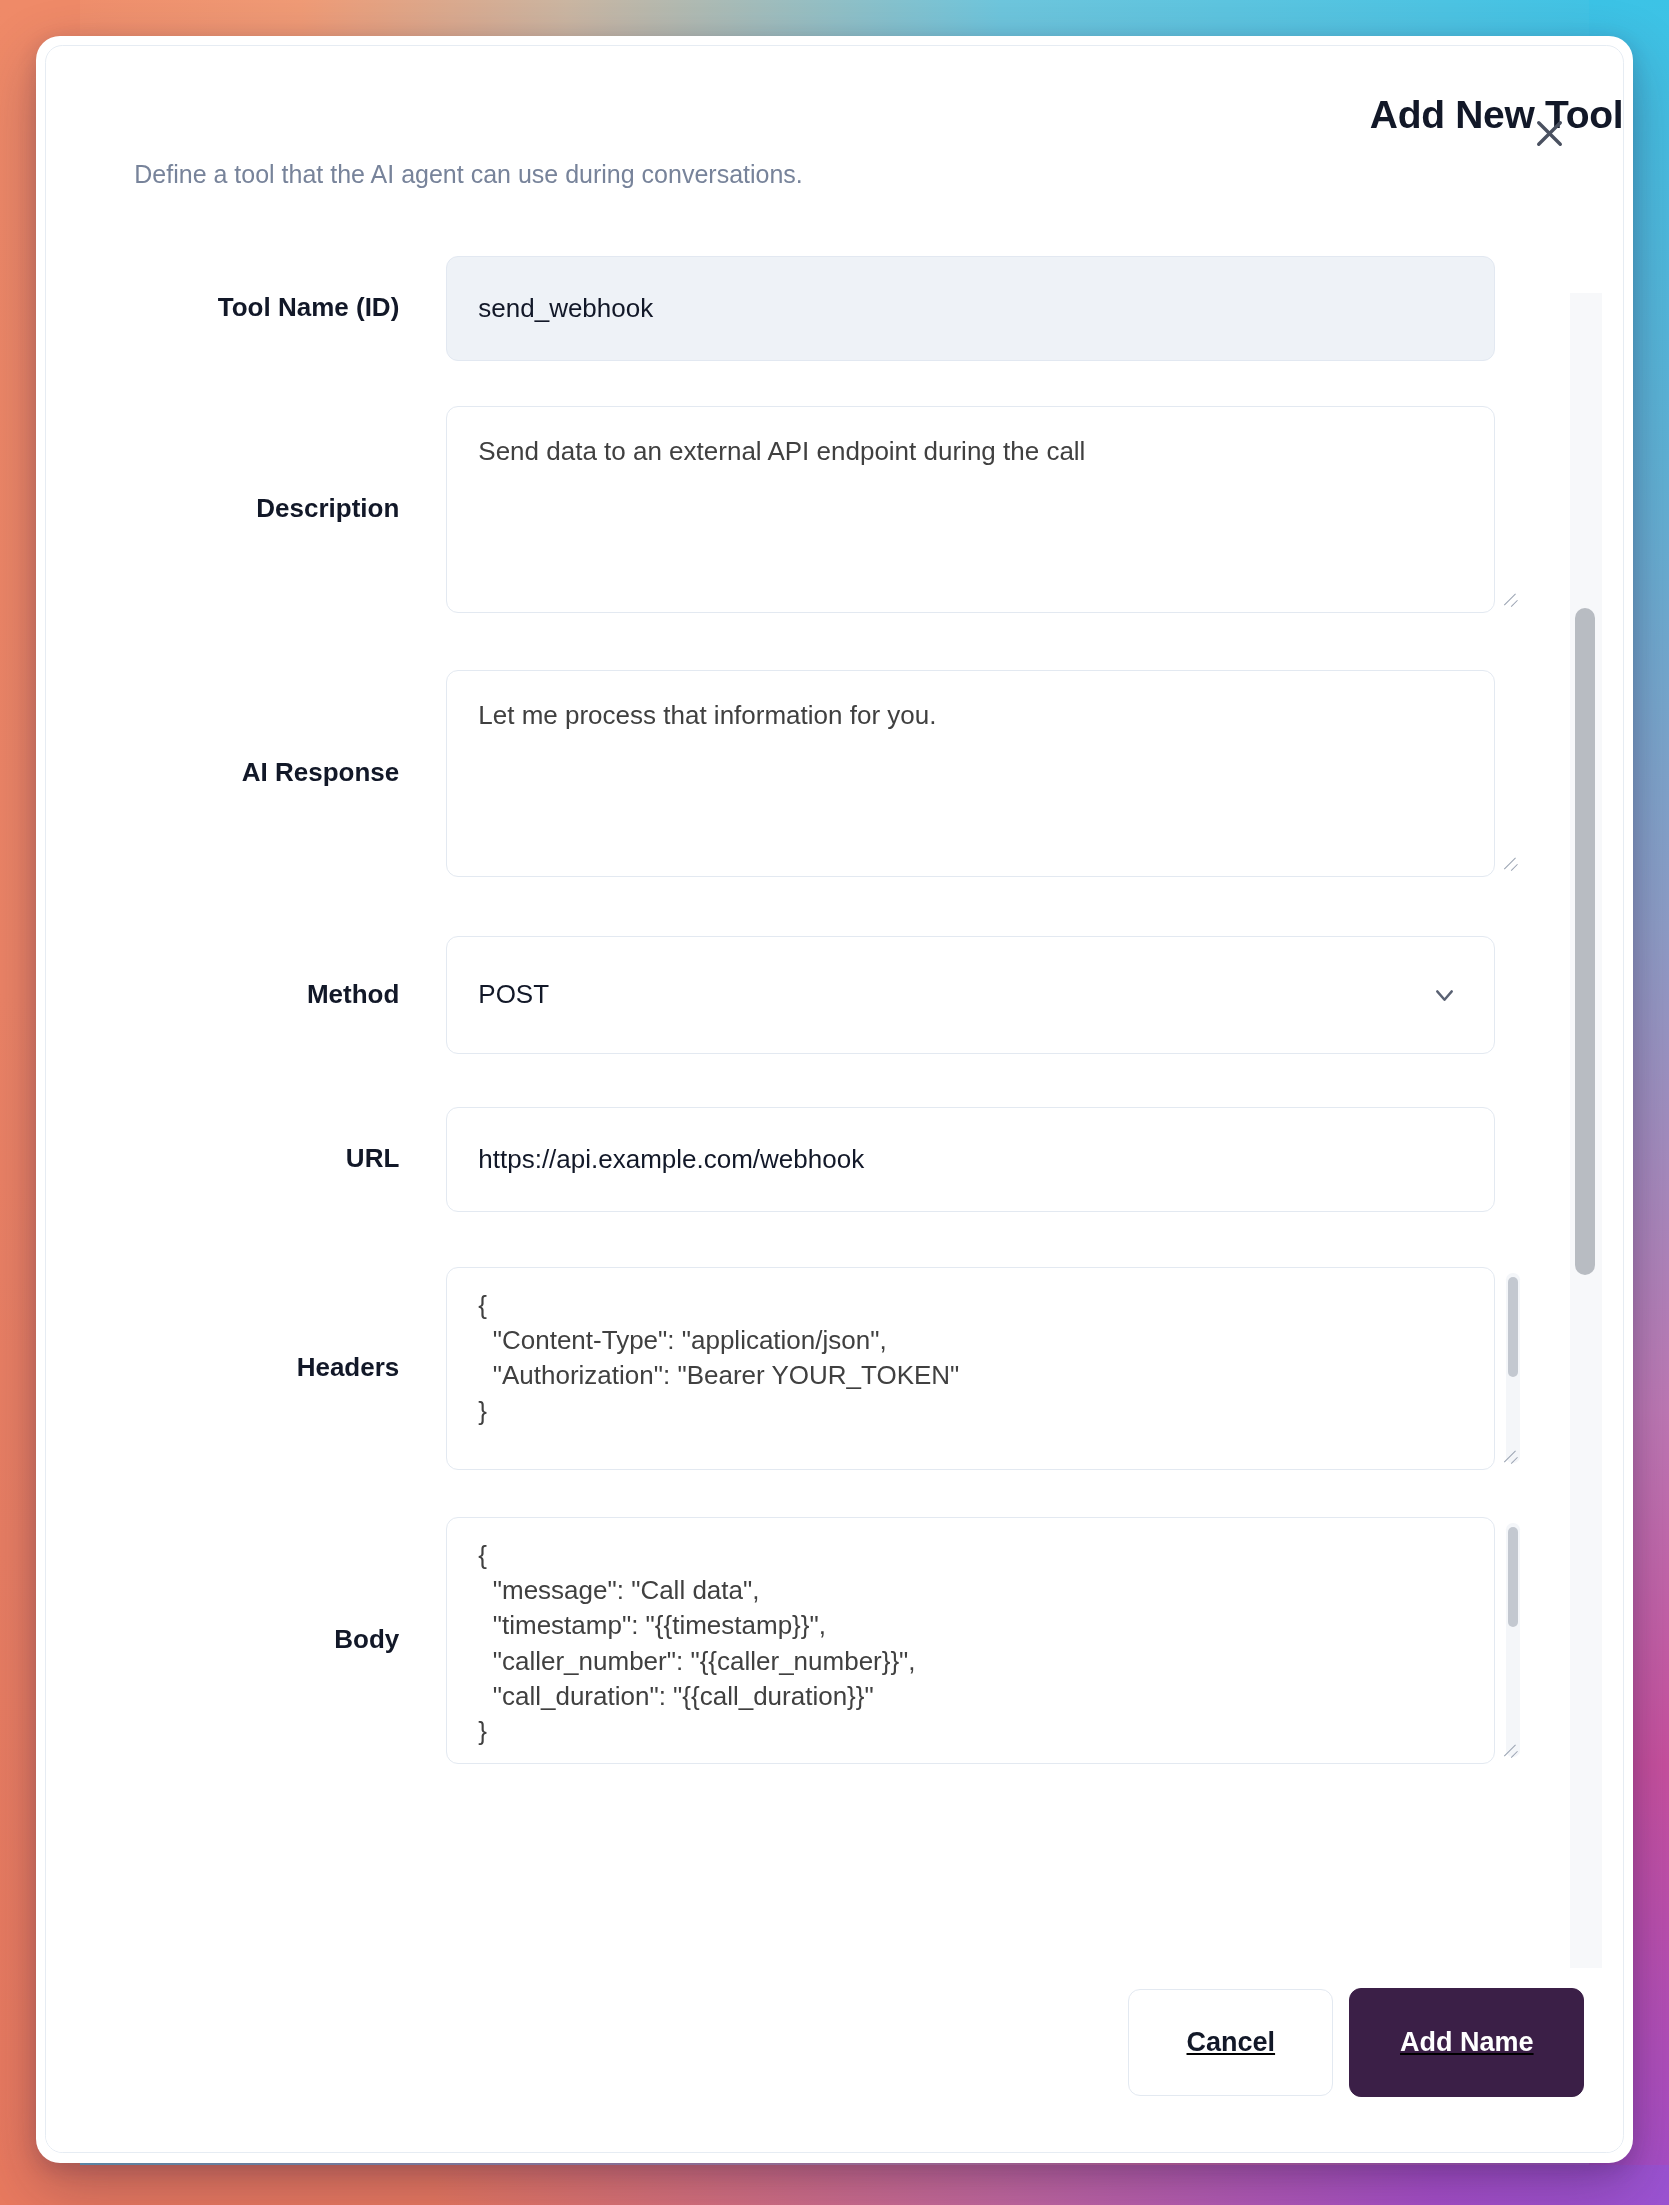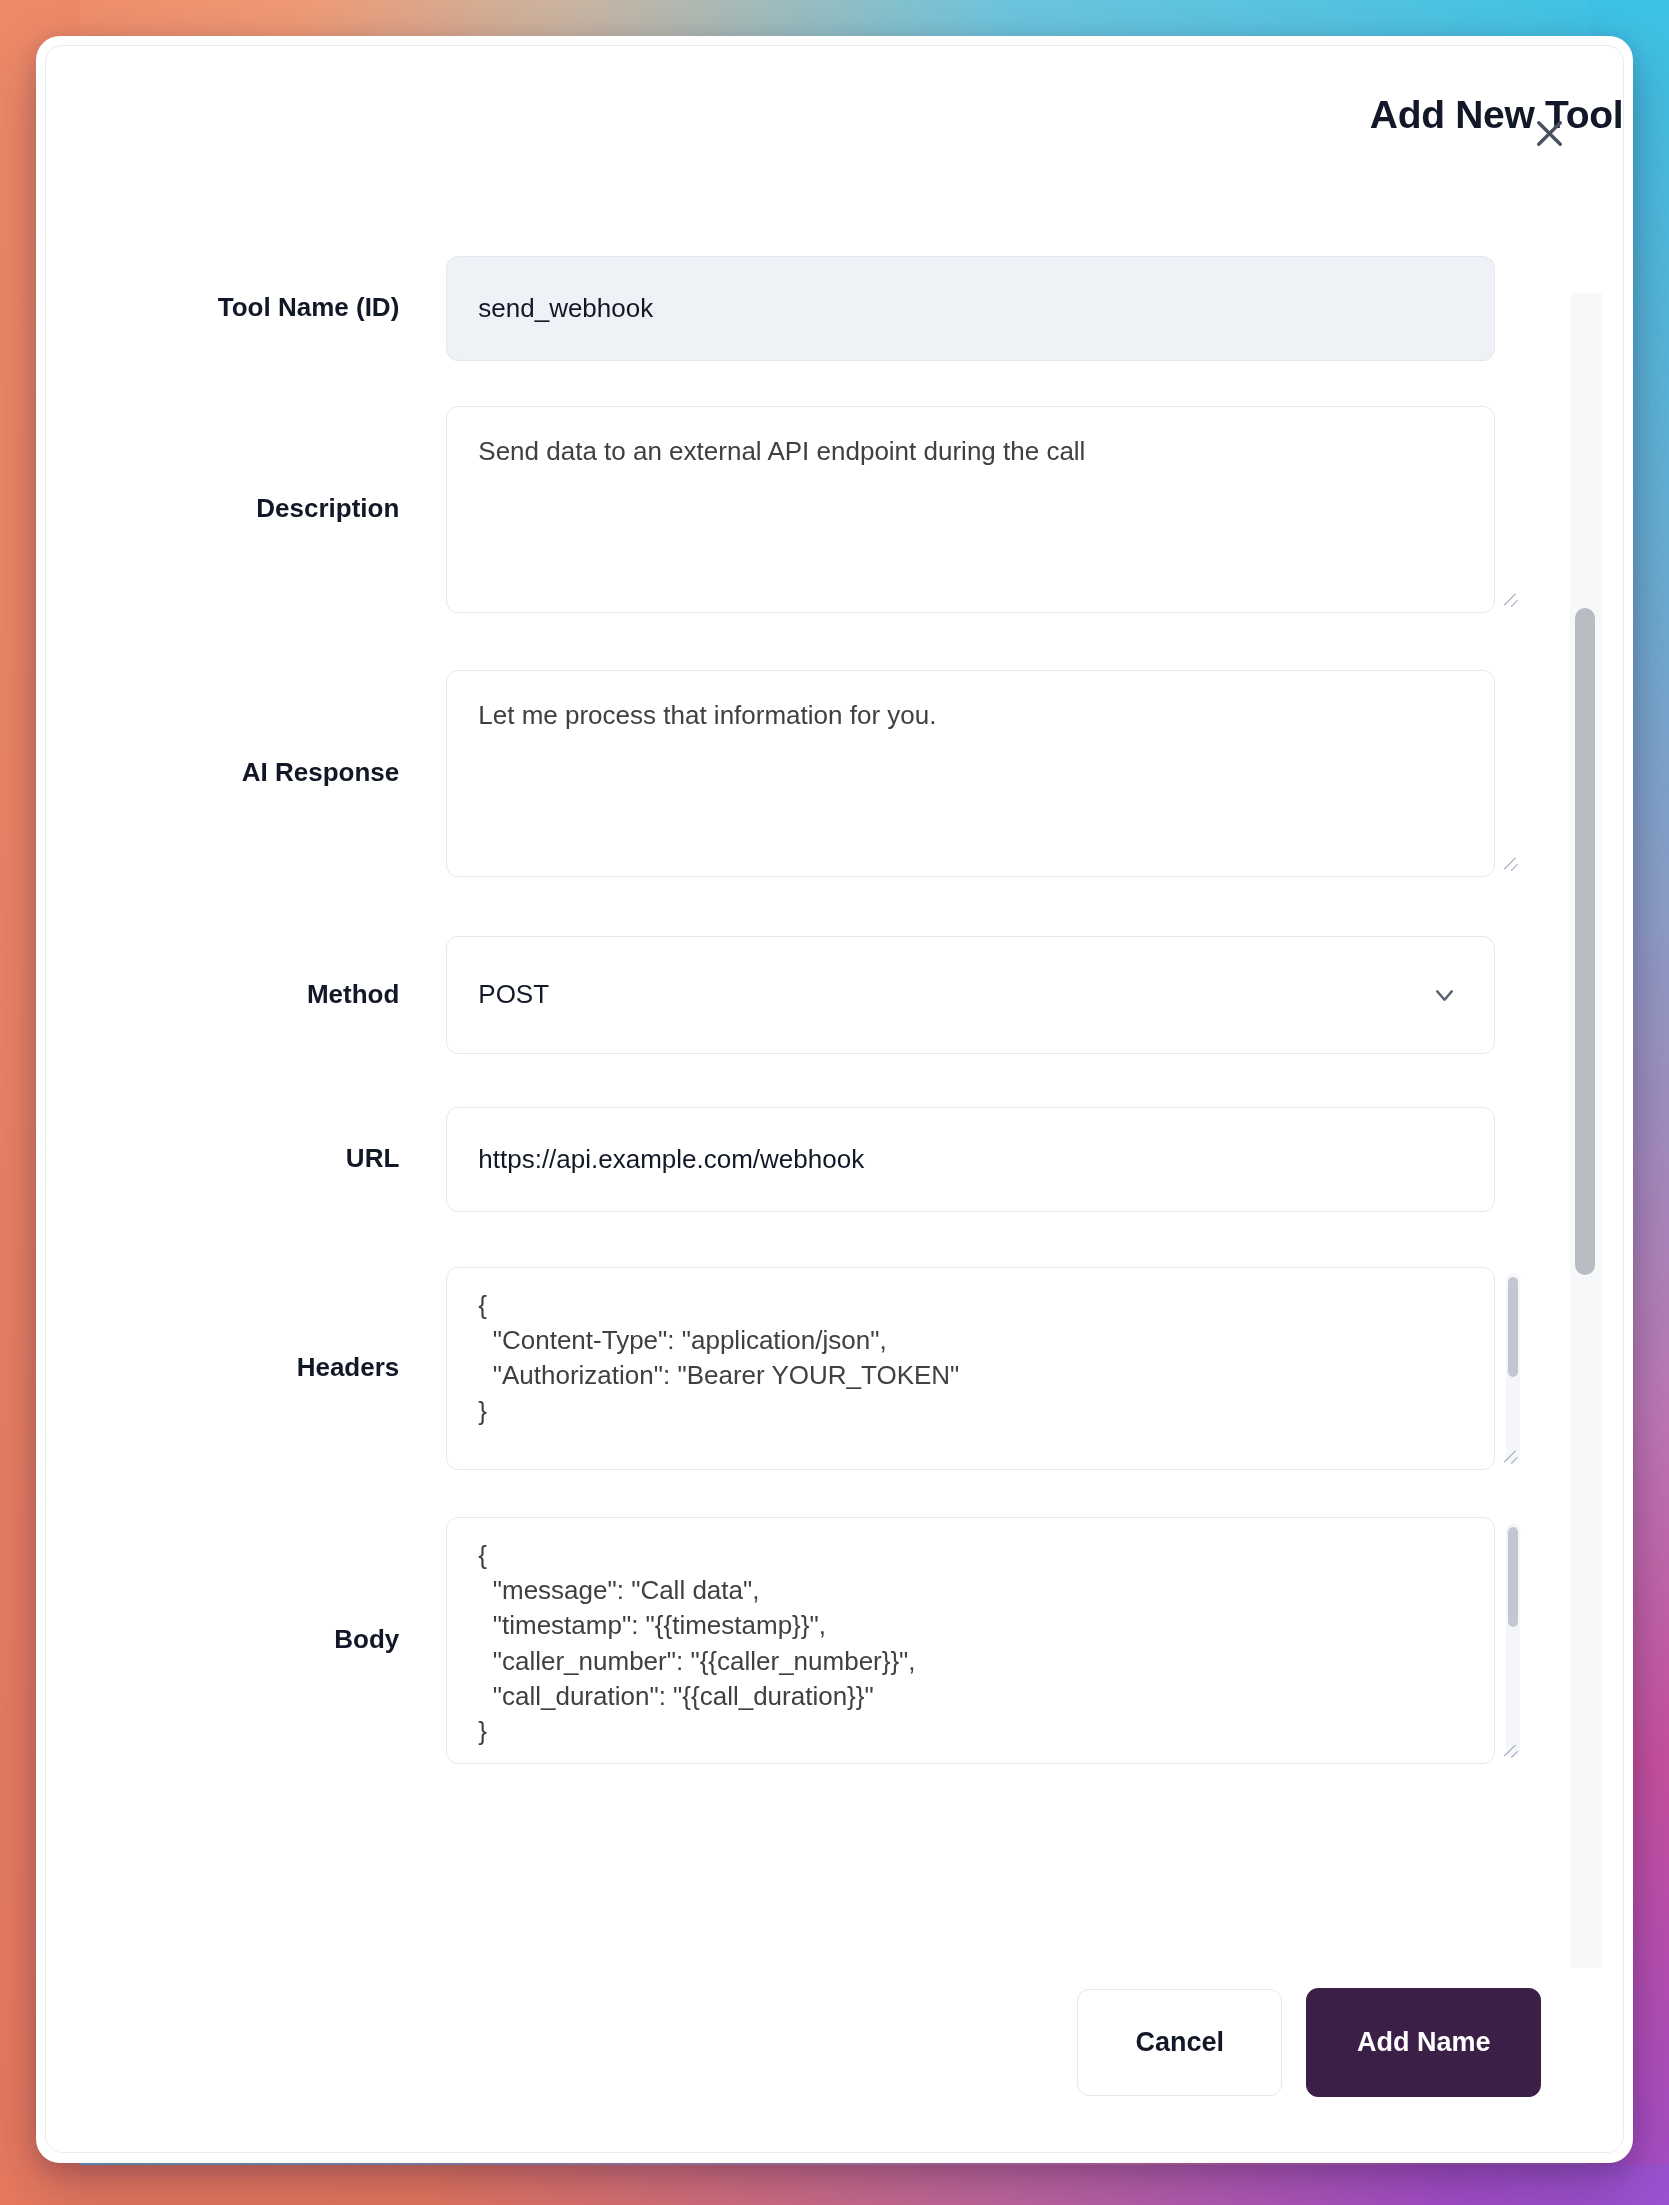--- a/index.html
+++ b/index.html
@@ -303,23 +303,24 @@
   
   .modal-footer {
     position: absolute;
     left: 0;
     bottom: 0;
     width: 1576px;
     height: 220px;
     display: flex;
     align-items: center;
     justify-content: flex-end;
-    padding-right: 81px;
-    gap: 24px;
-    background: #ffffff;
+    padding-right: 38px;
+    gap: 16px;
+    background: #ffffff;
+    text-decoration: underline;
   }
 
   .btn {
     font-family: "Liberation Sans", sans-serif;
     font-size: 27px;
     font-weight: bold;
     border-radius: 12px;
     cursor: pointer;
     display: flex;
     align-items: center;
@@ -349,20 +350,21 @@
 <div class="bg-tint-top"></div>
 <div class="bg-tint-left"></div>
 <div class="bg-tint-right"></div>
 <div class="bg-tint-bottom"></div>
 
 <div class="modal">
   <div class="modal-inner">
 
     <div class="modal-header">
       <div class="modal-title">Add New Tool</div>
+      <div class="modal-subtitle">Define a tool that the AI agent can use during conversations.</div>
       <div class="close-button">
         <span>
           <svg width="37" height="37" viewBox="0 0 24 24" fill="none" stroke="#4a5160" stroke-width="2.2" stroke-linecap="round">
             <line x1="5" y1="5" x2="19" y2="19"></line>
             <line x1="19" y1="5" x2="5" y2="19"></line>
           </svg>
         </span>
       </div>
     </div>
 

